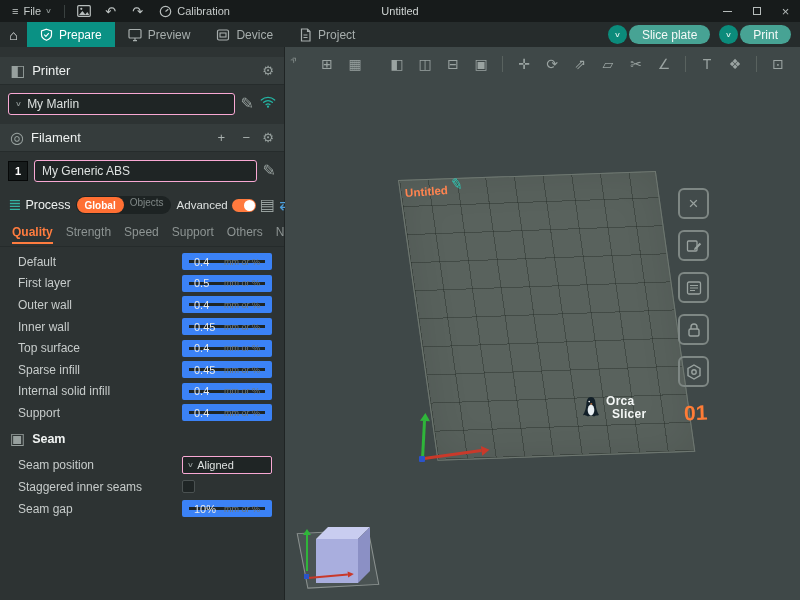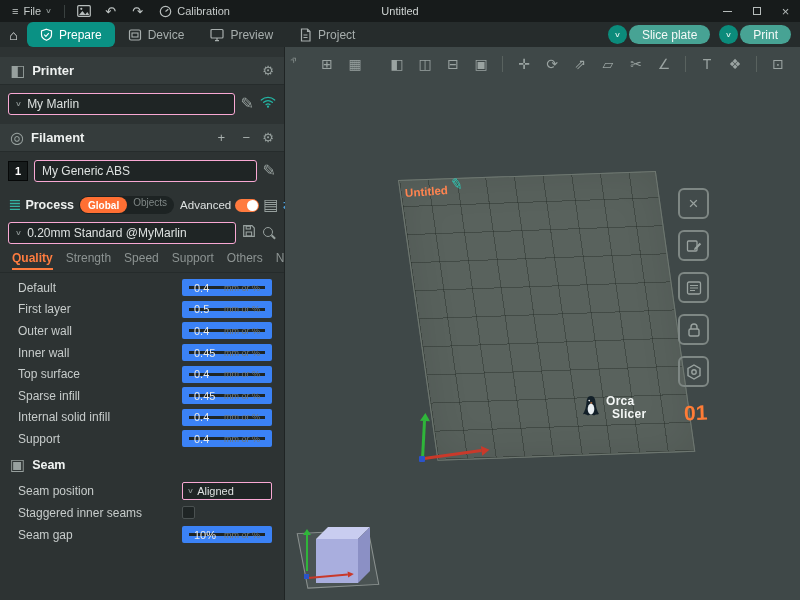--- a/index.html
+++ b/index.html
@@ -23,38 +23,38 @@
                 align-items:center;justify-content:center;font-size:13px;padding:0;cursor:default}
   .min-bar{width:9px;height:1px;background:#b6bcbb}
   .max-box{width:8px;height:8px;border:1px solid #b6bcbb}
 
   
   .navbar{position:absolute;top:22px;left:0;width:100%;height:25px;background:#262c2c;
           display:flex;align-items:center}
   .home{width:27px;height:25px;background:none;border:0;color:#e6eae9;font-size:14px;
         display:flex;align-items:center;justify-content:center;padding:0}
   .tab{display:flex;align-items:center;gap:6px;height:25px;padding:0 13px;color:#a7aead;font-size:12px}
-  .tab.active{background:#0a9184;color:#fff;border-radius:6px}
+  .tab.active{background:#0a9184;color:#fff;border-radius:0}
   .tab svg{display:block}
   .nav-spacer{flex:1}
   .splitbtn{display:flex;align-items:center;margin-right:9px}
   .chevseg{width:19px;height:19px;border-radius:50%;background:#0b8b7b;display:flex;
            align-items:center;justify-content:center;margin-right:2px}
   .chevseg .chev{color:#dff3ef}
   .labelseg{height:19px;display:flex;align-items:center;padding:0 13px;background:#47a394;
             color:#f4faf8;font-size:12px;border-radius:10px;white-space:nowrap}
 
   
   .sidebar{position:absolute;top:47px;left:0;width:285px;height:553px;background:#2d3333;
            border-right:1px solid #1f2424}
   .sec-header{display:flex;align-items:center;gap:7px;height:28px;padding:0 10px;
               background:#353c3c;border-bottom:1px solid #262c2c}
   .sec-header.first{margin-top:10px}
   .sec-header.fil{margin-top:9px}
-  .sec-title{color:#eef1f0;font-size:13px;font-weight:700}
+  .sec-title{color:#eef1f0;font-size:13px;font-weight:400}
   .right{margin-left:auto}
   .dim{color:#97a09e}
   .gear{font-size:13px}
   .hbtn{display:flex;align-items:center;justify-content:center;width:18px;height:18px;color:#aab2b0;font-size:13px}
 
   .row{display:flex;align-items:center;gap:6px;margin:0 8px}
   .row.m8{margin-top:8px}
   .row.m6{margin-top:6px}
   .row.m4{margin-top:4px}
   .sel{display:flex;align-items:center;gap:6px;background:#1f2525;border:1px solid #f9a8d4;
@@ -108,21 +108,21 @@
   .tgap{width:10px}
 
   .plate{position:absolute;left:113px;top:133px;width:258px;height:282px;background:#59625d;
          border:1px solid #6e7771;transform:rotate(-2deg) skewX(6deg);transform-origin:top left;
          background-image:repeating-linear-gradient(90deg,rgba(30,37,32,.38) 0 1px,transparent 1px 28.7px),
                           repeating-linear-gradient(0deg,rgba(30,37,32,.38) 0 1px,transparent 1px 28.2px);
          box-shadow:inset 0 0 40px rgba(0,0,0,.10)}
   .plate-name{position:absolute;left:120px;top:138px;transform:rotate(-4deg);color:#ff8450;
               font-size:11.5px;font-weight:700;display:flex;align-items:flex-start;gap:3px}
   .plate-name .pencil{color:#2cc9b6;font-size:15px;transform:rotate(14deg);margin-top:-8px}
-  .logo{position:absolute;left:296px;top:348px;display:flex;gap:5px}
+  .logo{position:absolute;left:296px;top:348px;display:flex;align-items:center;gap:5px}
   .logotxt{display:flex;flex-direction:column;line-height:1.08;color:#f4f7f6;font-weight:800;
            font-size:12px;letter-spacing:.3px}
   .logotxt .l2{margin-left:6px}
   .plate-num{position:absolute;left:399px;top:354px;color:#ff7c36;font-size:21px;font-weight:800;transform:rotate(-2deg)}
 
   .ax-green{position:absolute;left:137px;top:374px;width:3px;height:38px;background:#2fb53a;transform:rotate(3deg)}
   .ax-green::before{content:"";position:absolute;left:-3.5px;top:-8px;border-left:5px solid transparent;
                     border-right:5px solid transparent;border-bottom:8px solid #2fb53a}
   .ax-red{position:absolute;left:139px;top:410px;width:58px;height:3px;background:#c9392a;
           transform:rotate(-8deg);transform-origin:left center}
@@ -204,31 +204,31 @@
     </button>
     <div class="tab active">
       <svg width="13" height="14" viewBox="0 0 13 14">
         <path d="M6.5 1.2L11.5 3v3.6c0 2.8-2 4.7-5 5.7-3-1-5-2.9-5-5.7V3z" fill="none" stroke="#fff" stroke-width="1.2"></path>
         <path d="M4.2 6.7l1.7 1.7 2.9-3.3" fill="none" stroke="#fff" stroke-width="1.2"></path>
       </svg>
       <span>Prepare</span>
     </div>
     <div class="tab">
       <svg width="14" height="14" viewBox="0 0 14 14">
+        <rect x="1" y="1.5" width="12" height="8.5" rx="1" fill="none" stroke="#a7aead" stroke-width="1.2"></rect>
+        <path d="M5 12.7h4M7 10v2.7" stroke="#a7aead" stroke-width="1.2"></path>
+      </svg>
+      <span>Preview</span>
+    </div>
+    <div class="tab">
+      <svg width="14" height="14" viewBox="0 0 14 14">
         <rect x="1.5" y="2" width="11" height="10" rx="1.5" fill="none" stroke="#a7aead" stroke-width="1.2"></rect>
         <rect x="4" y="5" width="6" height="4" fill="none" stroke="#a7aead" stroke-width="1.1"></rect>
       </svg>
       <span>Device</span>
-    </div>
-    <div class="tab">
-      <svg width="14" height="14" viewBox="0 0 14 14">
-        <rect x="1" y="1.5" width="12" height="8.5" rx="1" fill="none" stroke="#a7aead" stroke-width="1.2"></rect>
-        <path d="M5 12.7h4M7 10v2.7" stroke="#a7aead" stroke-width="1.2"></path>
-      </svg>
-      <span>Preview</span>
     </div>
     <div class="tab">
       <svg width="13" height="14" viewBox="0 0 13 14">
         <path d="M2.5 1h6l2.5 2.5V13h-8.5z" fill="none" stroke="#a7aead" stroke-width="1.2"></path>
         <path d="M8.5 1v2.5H11M4.5 7h4M4.5 9.5h4" stroke="#a7aead" stroke-width="1.1" fill="none"></path>
       </svg>
       <span>Project</span>
     </div>
     <div class="nav-spacer"></div>
     <div class="splitbtn">
@@ -292,34 +292,20 @@
         <span class="scope-off">Objects</span>
       </div>
       <span class="adv-lbl">Advanced</span>
       <span class="toggle">
           <span class="knob"></span>
         </span>
       <span class="g dim">▤</span>
       <span class="g blue">⇄</span>
     </div>
 
-    <div class="row m4">
-      <div class="sel grow">
-        <span class="chev">∨</span>
-        <span class="selval">0.20mm Standard @MyMarlin</span>
-      </div>
-      <span>
-        <svg width="14" height="14" viewBox="0 0 14 14">
-          <path d="M1.7 1.7h8.3l2.3 2.3v8.3H1.7z" fill="none" stroke="#97a09e" stroke-width="1.2"></path>
-          <rect x="4.2" y="8" width="5.4" height="4" fill="none" stroke="#97a09e" stroke-width="1.1"></rect>
-          <rect x="4.2" y="2.2" width="4.2" height="2.8" fill="none" stroke="#97a09e" stroke-width="1.1"></rect>
-        </svg>
-      </span>
-      <span class="search-i"></span>
-    </div>
 
     <div class="ptabs">
         <span class="ptab active">Quality</span>
         <span class="ptab">Strength</span>
         <span class="ptab">Speed</span>
         <span class="ptab">Support</span>
         <span class="ptab">Others</span>
         <span class="ptab">Notes</span>
       </div>
 

